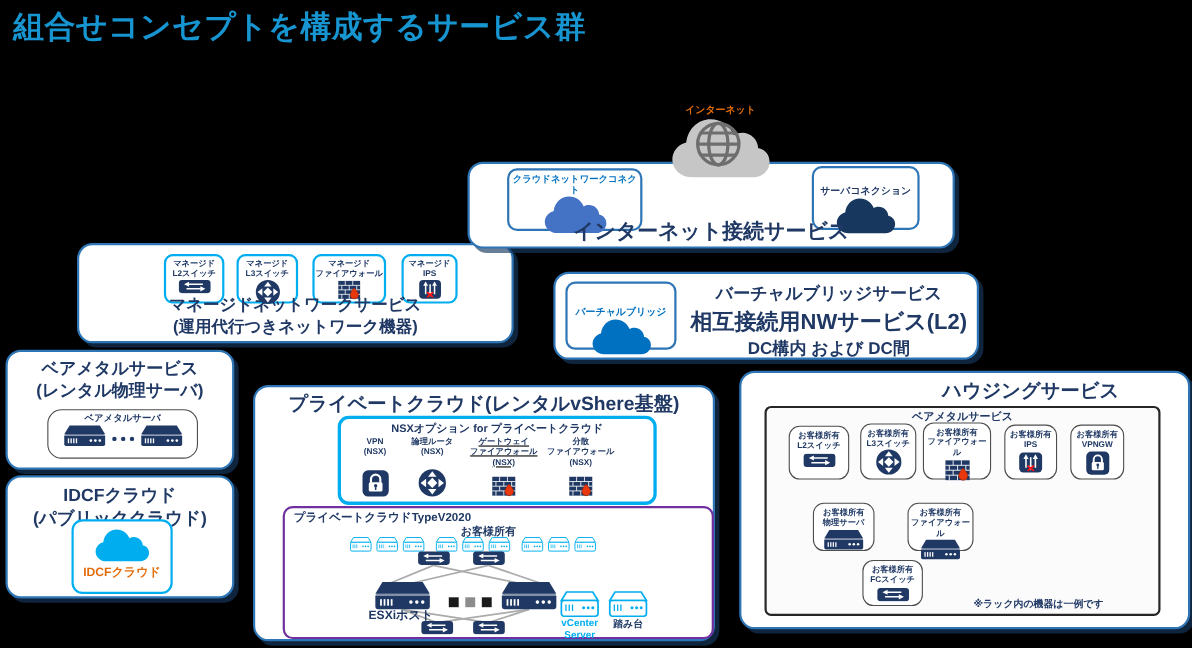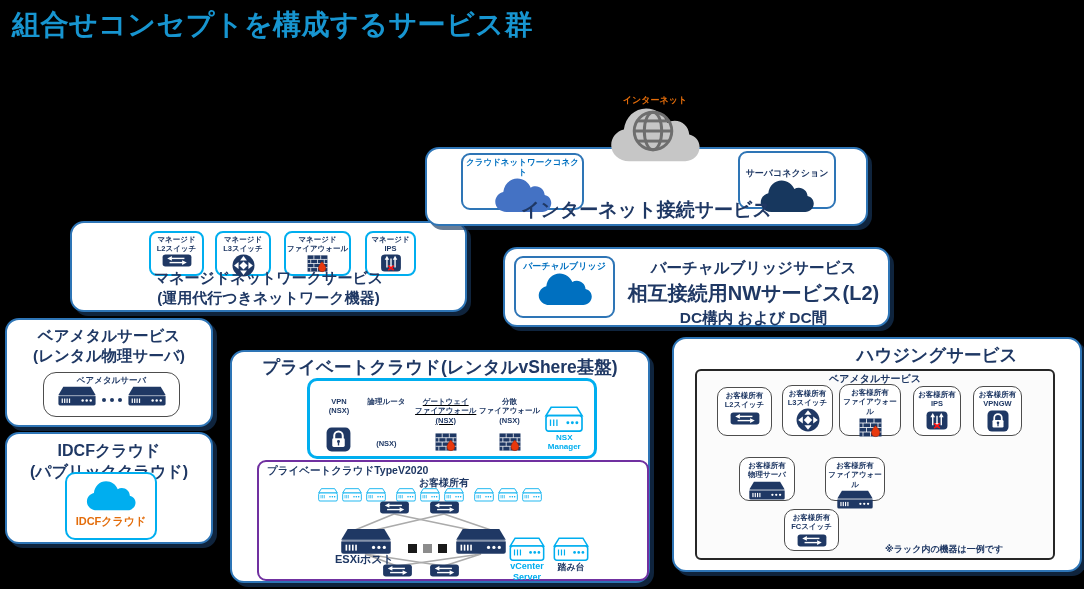--- a/index.html
+++ b/index.html
@@ -198,21 +198,21 @@
         </svg>
     </div>
     <div class="abs ctr" style="left:0;right:0;bottom:3px;">
       <div class="line15">マネージドネットワークサービス</div>
       <div class="line15">(運用代行つきネットワーク機器)</div>
     </div>
   </div>
 
   <div class="box" style="left:503px;top:247px;width:387px;height:80px;z-index:2;">
     <div class="subbox" style="left:9px;top:7px;width:101px;height:62px;">
-      <div class="lbl-s" style="color:#0070C0;font-size:9px;padding-top:3px;">バーチャルブリッジ</div>
+      <div class="lbl-s" style="color:#0070C0;font-size:9px;padding-top:20px;">バーチャルブリッジ</div>
       <svg class="ico" style="width:62px;height:36px;color:#0070C0;">
           <use href="#sym-cloud"></use>
         </svg>
     </div>
     <div class="abs ctr" style="left:118px;right:4px;top:8px;">
       <div class="line15" style="font-size:15.5px;line-height:1.4;">バーチャルブリッジサービス</div>
       <div class="line15" style="font-size:20px;line-height:1.4;">相互接続用NWサービス(L2)</div>
       <div class="line15" style="font-size:15.5px;line-height:1.4;">DC構内 および DC間</div>
     </div>
   </div>
@@ -246,29 +246,30 @@
           <use href="#sym-cloud"></use>
         </svg>
       <div class="lbl-s" style="color:#E36C0A;font-size:11px;margin-top:2px;">IDCFクラウド</div>
     </div>
   </div>
 
   <div class="box" style="left:230px;top:350px;width:420px;height:233px;z-index:2;">
     <div class="svctitle ctr" style="padding-top:3px;">プライベートクラウド(レンタルvShere基盤)</div>
 
     <div class="abs" style="left:75px;top:26px;width:290px;height:81px;background:#fff;border:3px solid #00AEEF;border-radius:10px;box-sizing:border-box;">
+      <div class="ctr" style="font-size:10px;font-weight:bold;color:#1F3864;padding-top:2px;">NSXオプション for プライベートクラウド</div>
       <div class="abs" style="left:8px;right:6px;top:16px;bottom:4px;display:flex;align-items:stretch;">
         <div class="ctr" style="width:46px;display:flex;flex-direction:column;">
           <div class="lbl-xs">VPN</div>
           <div class="lbl-xs">(NSX)</div>
           <svg class="ico" style="width:25px;height:25px;color:#1F3864;margin-top:auto;">
               <use href="#sym-lock"></use>
             </svg>
         </div>
-        <div class="ctr" style="width:58px;display:flex;flex-direction:column;gap:33px;">
+        <div class="ctr" style="width:58px;display:flex;flex-direction:column;">
           <div class="lbl-xs">論理ルータ</div>
           <div class="lbl-xs">(NSX)</div>
           <svg class="ico" style="width:26px;height:26px;color:#1F3864;margin-top:auto;">
               <use href="#sym-l3"></use>
             </svg>
         </div>
         <div class="ctr" style="width:72px;display:flex;flex-direction:column;text-decoration:underline;">
           <div class="lbl-xs">ゲートウェイ</div>
           <div class="lbl-xs">ファイアウォール</div>
           <div class="lbl-xs">(NSX)</div>
@@ -277,27 +278,20 @@
             </svg>
         </div>
         <div class="ctr" style="width:68px;display:flex;flex-direction:column;">
           <div class="lbl-xs">分散</div>
           <div class="lbl-xs">ファイアウォール</div>
           <div class="lbl-xs">(NSX)</div>
           <svg class="ico" style="width:22px;height:20px;color:#1F3864;margin-top:auto;">
               <use href="#sym-fw"></use>
             </svg>
         </div>
-        <div class="ctr" style="width:52px;margin-left:auto;display:flex;flex-direction:column;justify-content:flex-end;">
-          <svg class="ico" style="width:42px;height:27px;color:#00AEEF;">
-              <use href="#sym-srvout" width="42" height="27"></use>
-            </svg>
-          <div class="lbl-s cyan" style="font-size:8px;">NSX</div>
-          <div class="lbl-s cyan" style="font-size:8px;">Manager</div>
-        </div>
       </div>
     </div>
 
     <div class="abs" style="left:25px;top:108px;width:392px;height:121px;background:#fff;border:2.5px solid #7030A0;border-radius:9px;box-sizing:border-box;">
       <svg class="abs" style="left:0;top:0;width:100%;height:100%;">
         <g stroke="#ABABAB" stroke-width="1.6">
           <line x1="135" y1="52" x2="96" y2="68"></line>
           <line x1="135" y1="52" x2="212" y2="68"></line>
           <line x1="185" y1="52" x2="116" y2="68"></line>
           <line x1="185" y1="52" x2="232" y2="68"></line>

